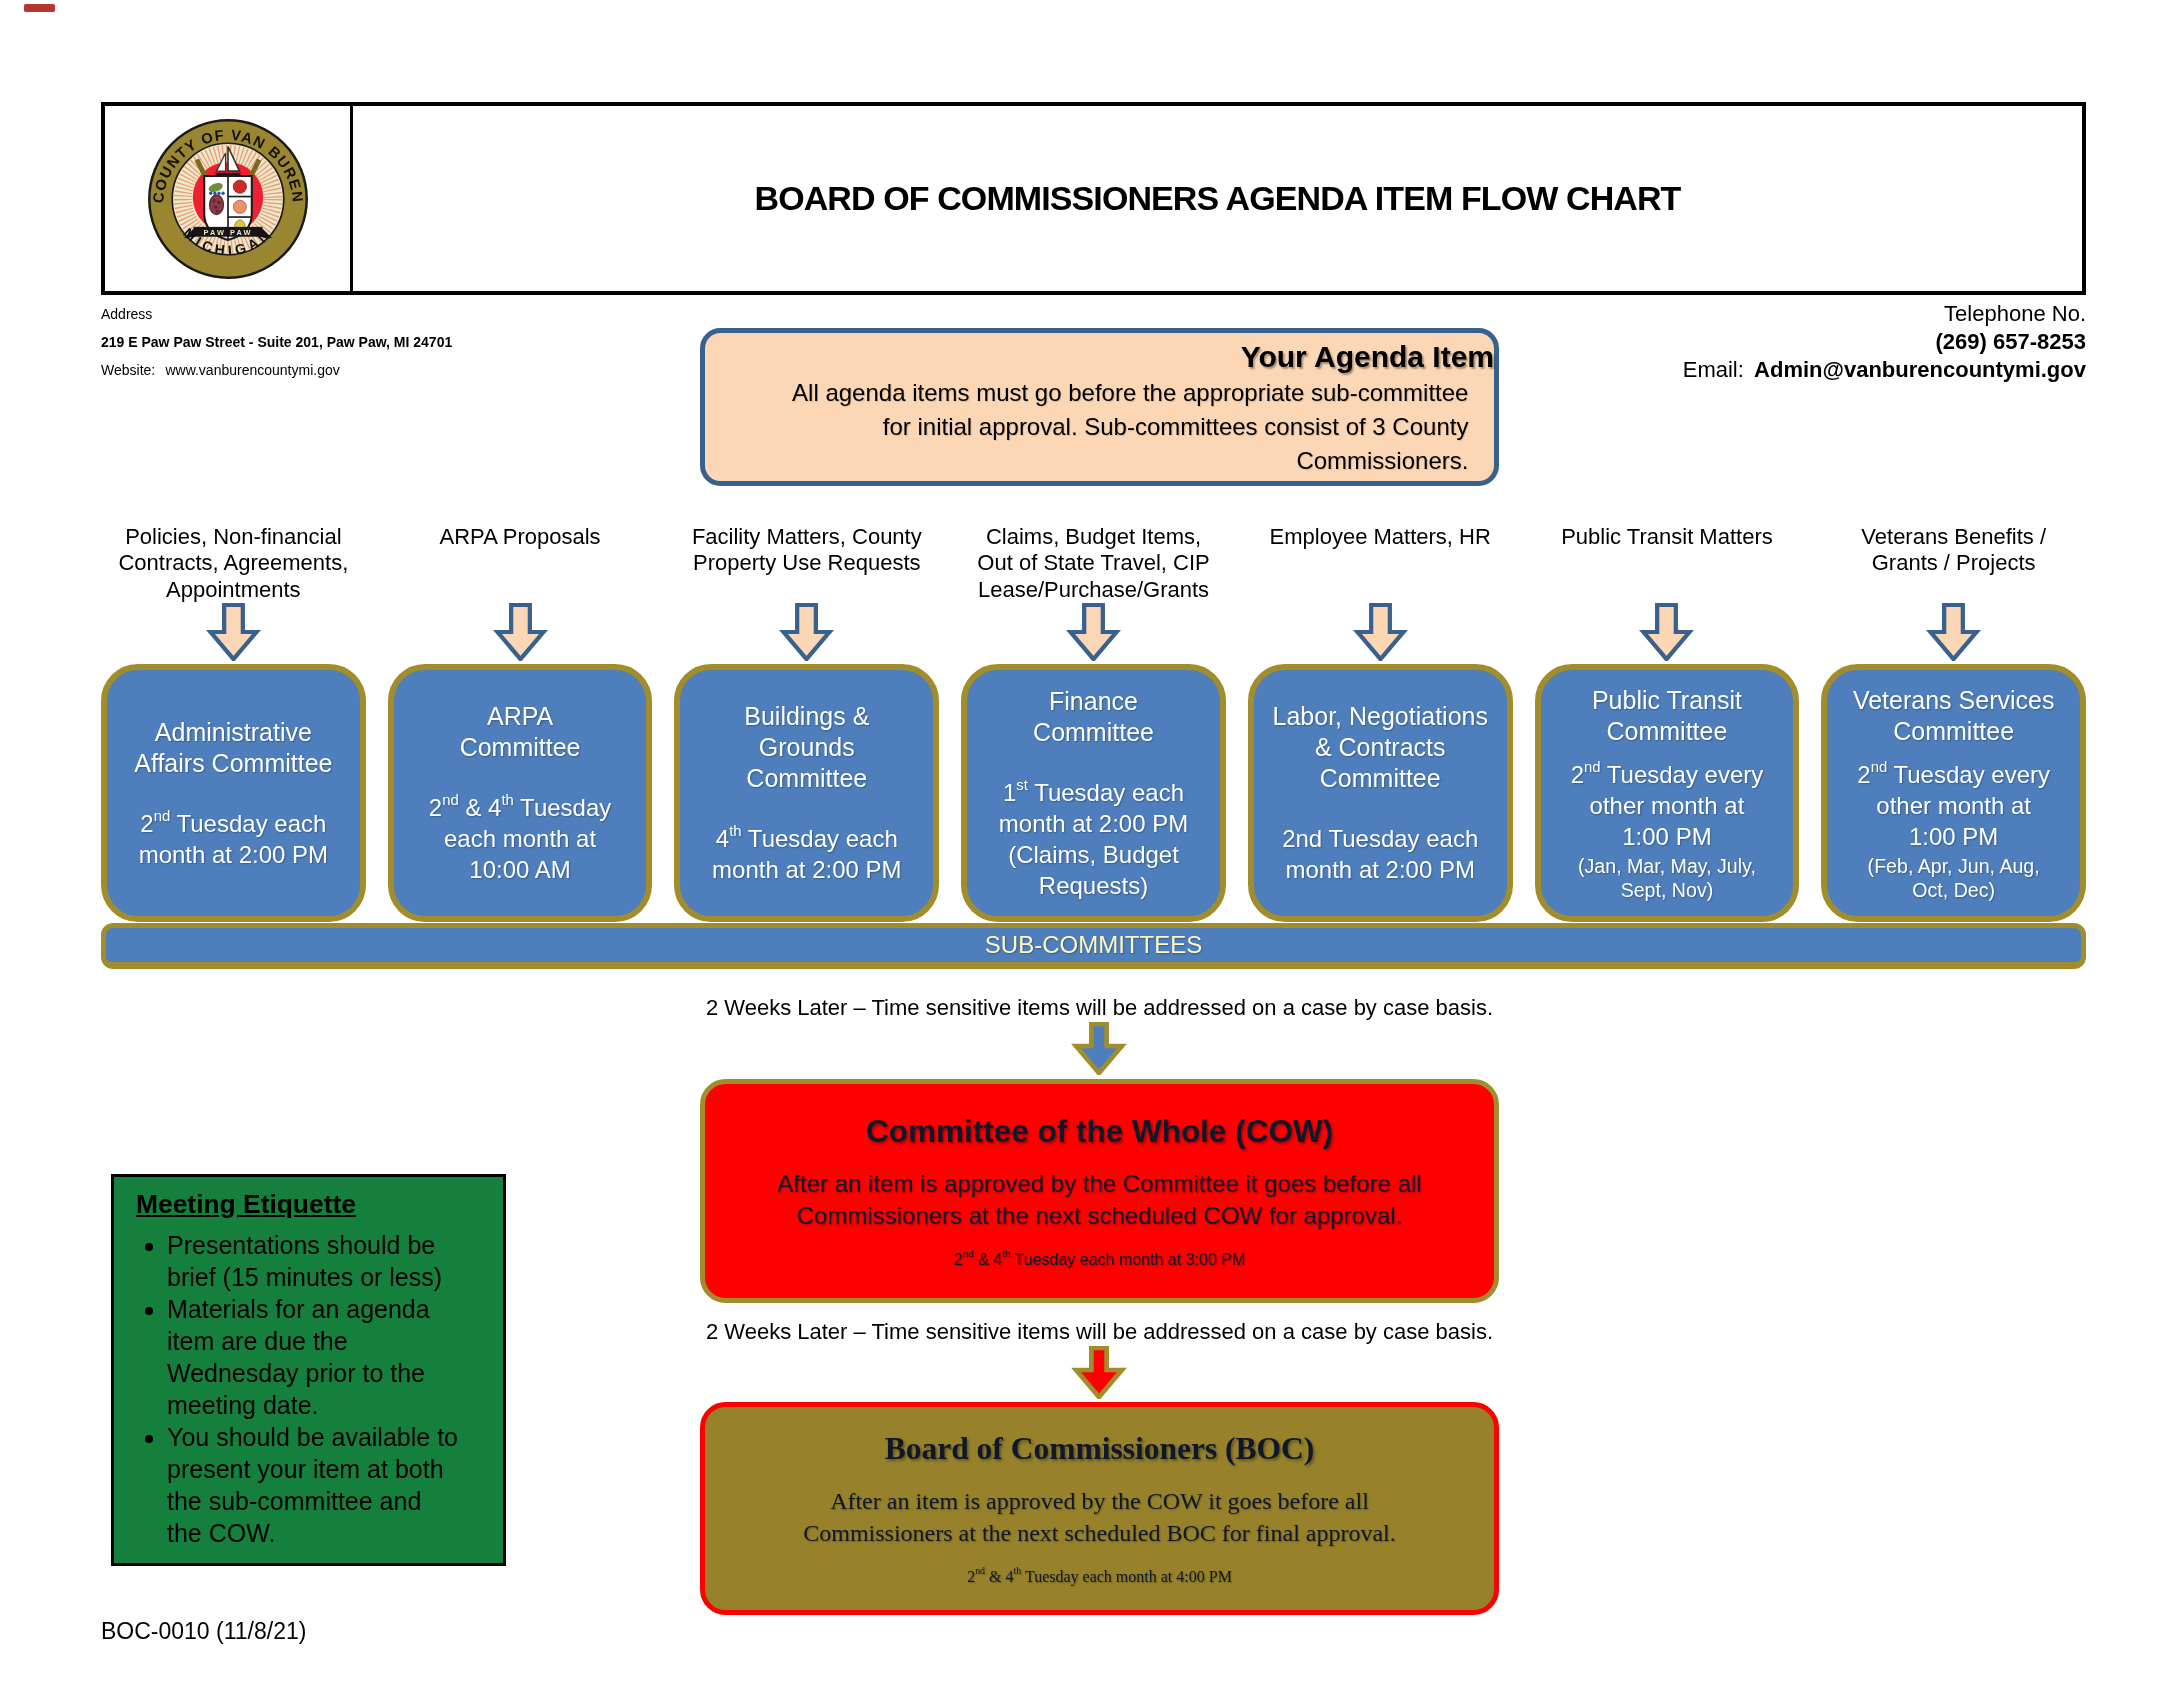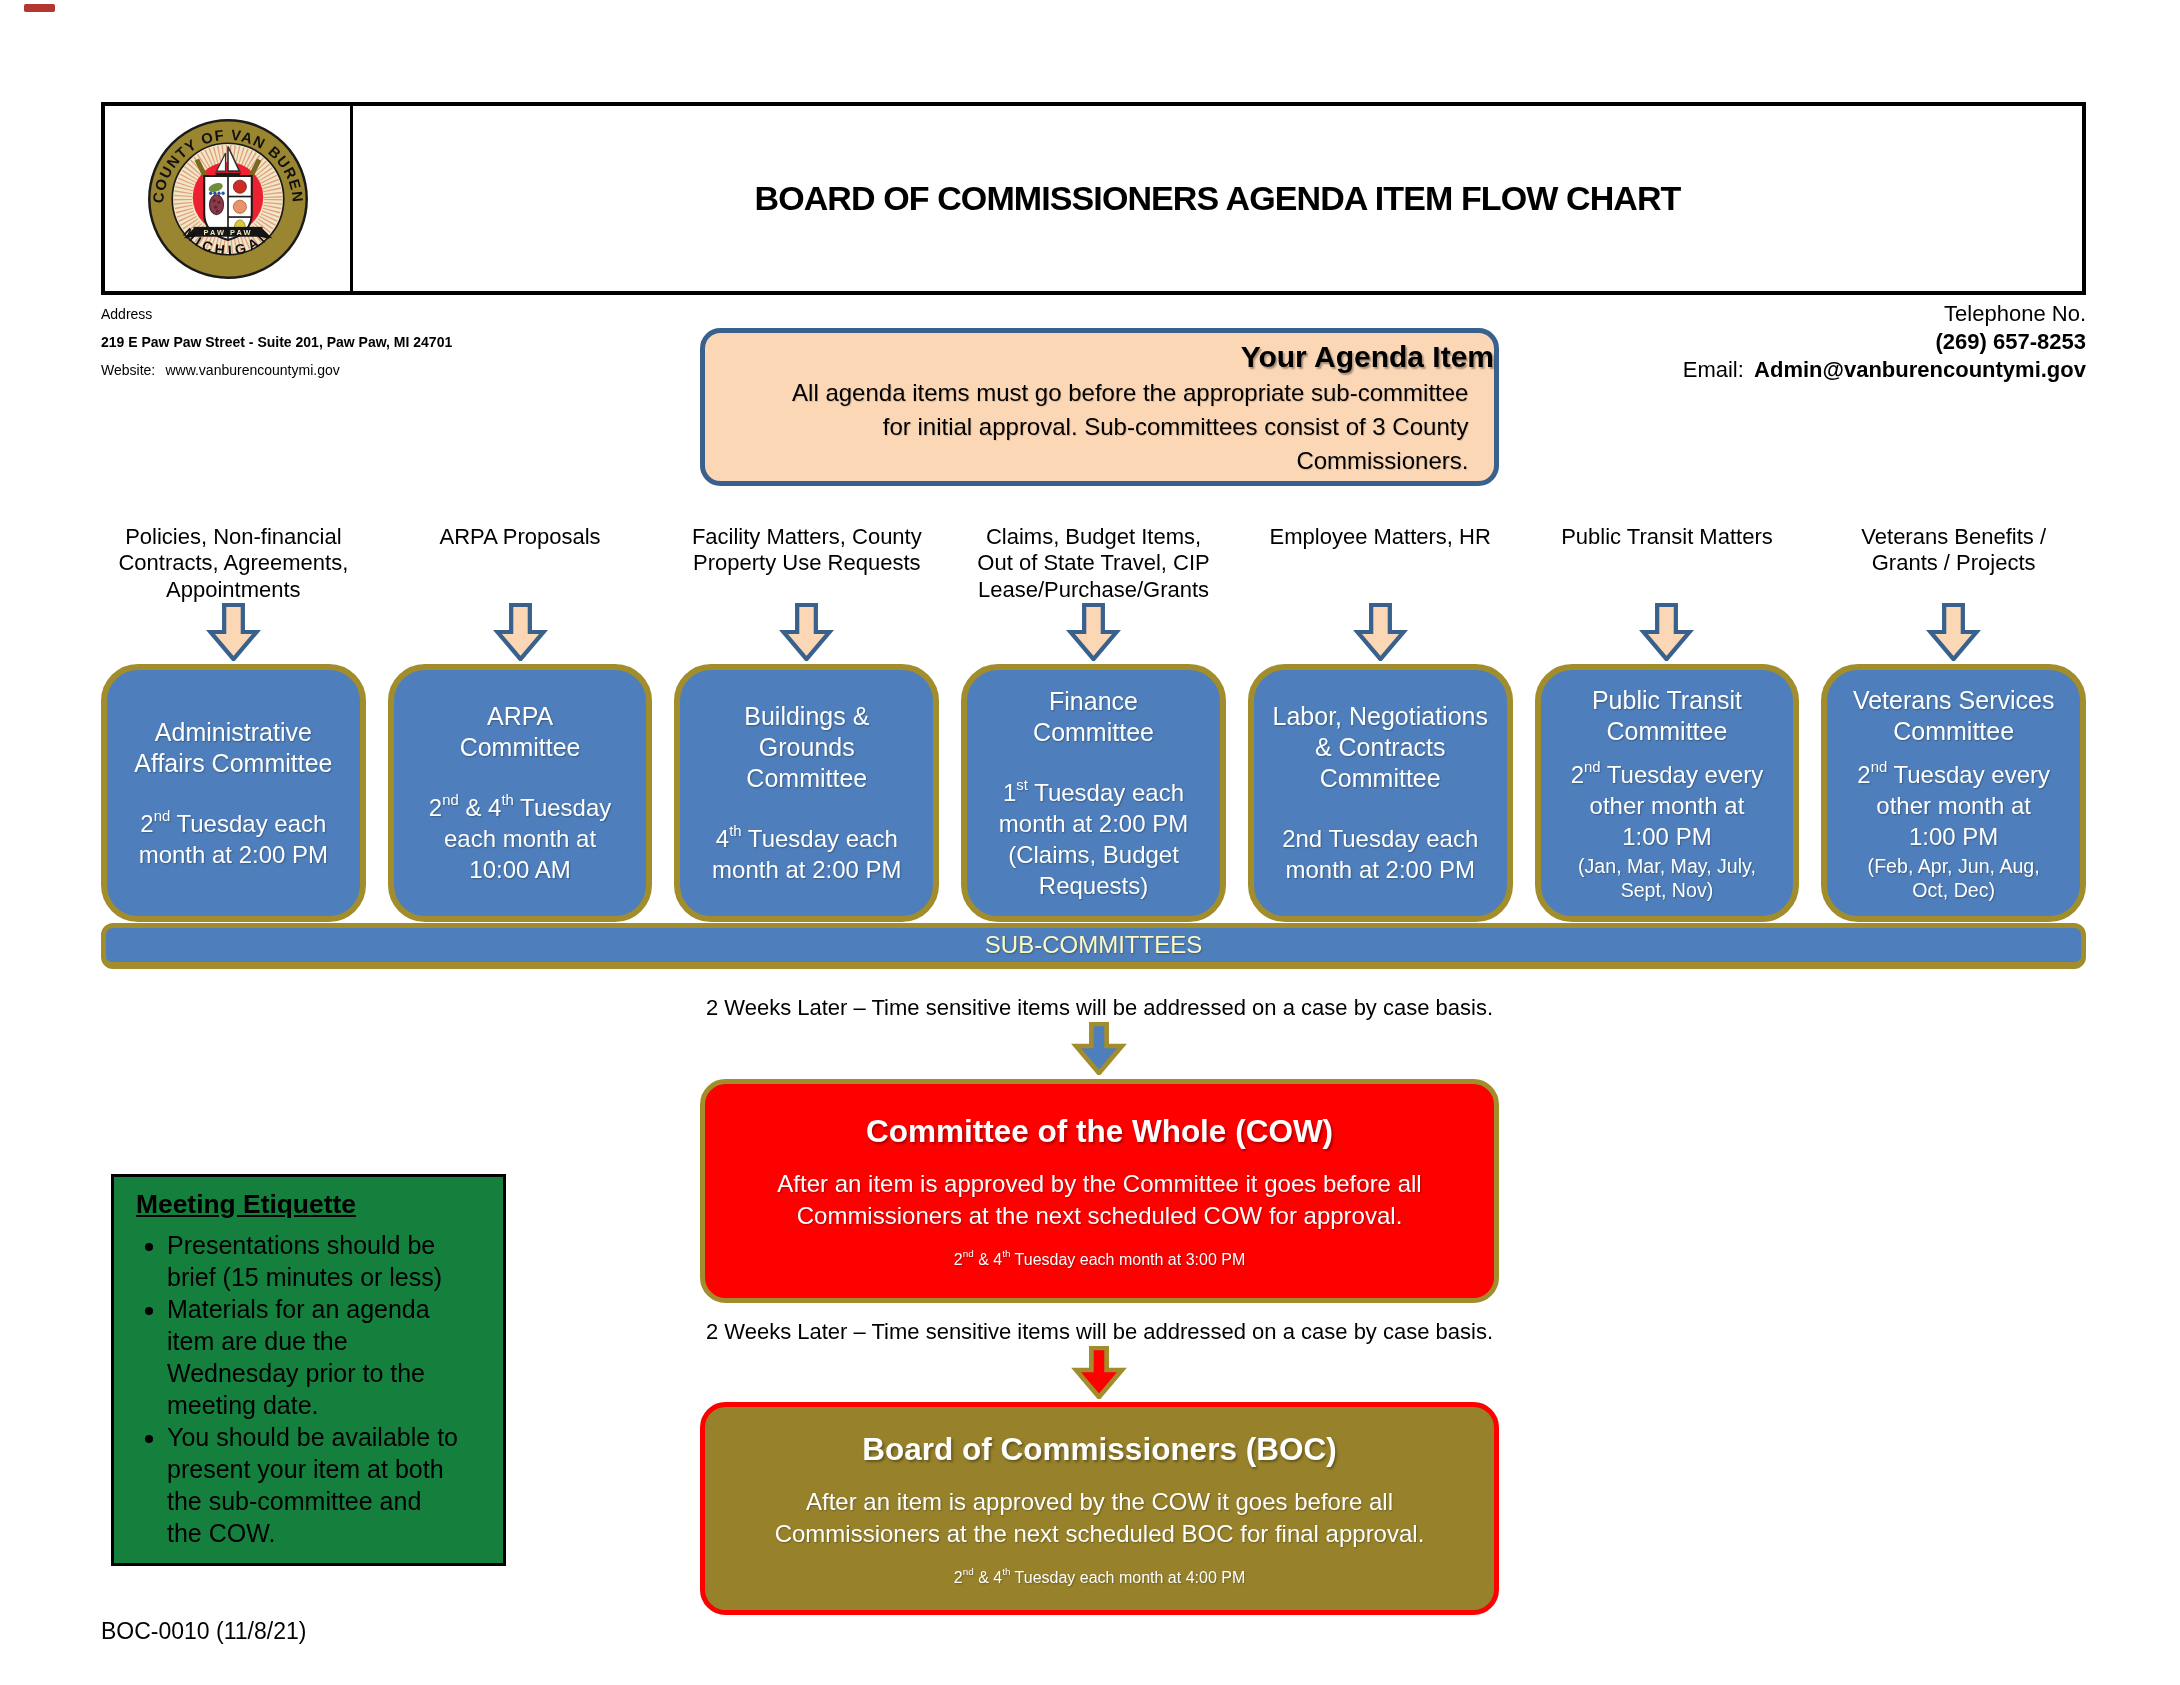--- a/index.html
+++ b/index.html
@@ -57,24 +57,24 @@
 
   
   .note{position:absolute;left:648px;width:903px;text-align:center;font-size:22px;}
   .note1{top:995px;}
   .note2{top:1319px;}
   .flow-arrow{position:absolute;left:1060px;width:78px;height:53px;}
   .arrow1{top:1022px;}
   .arrow2{top:1346px;}
 
   
-  .bigbox{position:absolute;left:700px;width:799px;box-sizing:border-box;border-radius:25.6px;color:#ffffff;
+  .bigbox{position:absolute;left:700px;width:799px;box-sizing:border-box;border-radius:25.6px;color:#0f172a;
           text-align:center;display:flex;flex-direction:column;justify-content:center;padding:0 17px;}
   .cow{top:1079px;height:224px;background:var(--red);border:5.1px solid var(--gold);}
-  .boc{top:1402px;height:213px;background:var(--olive);border:5.1px solid var(--red);}
+  .boc{top:1402px;height:213px;background:var(--olive);border:5.1px solid var(--red);font-family:Liberation Serif, serif;}
   .big-title{font-size:31.5px;font-weight:bold;text-shadow:1.7px 1.7px 2.6px rgba(0,0,0,.35);}
   .big-body{font-size:24px;line-height:32px;margin-top:18px;text-shadow:0.9px 0.9px 1.7px rgba(0,0,0,.3);}
   .big-sched{font-size:16px;margin-top:19px;text-shadow:0.9px 0.9px 1.7px rgba(0,0,0,.3);}
 
   
   .etiquette{position:absolute;left:111px;top:1174px;width:395px;height:392px;box-sizing:border-box;
              border:3.4px solid #000;background:#15803d;padding:12px 6.8px 0 22px;}
   .et-title{font-size:26.4px;font-weight:bold;text-decoration:underline;}
   .etiquette ul{margin:8.5px 0 0 0;padding-left:31px;}
   .etiquette li{font-size:25px;line-height:32px;white-space:pre-line;}

